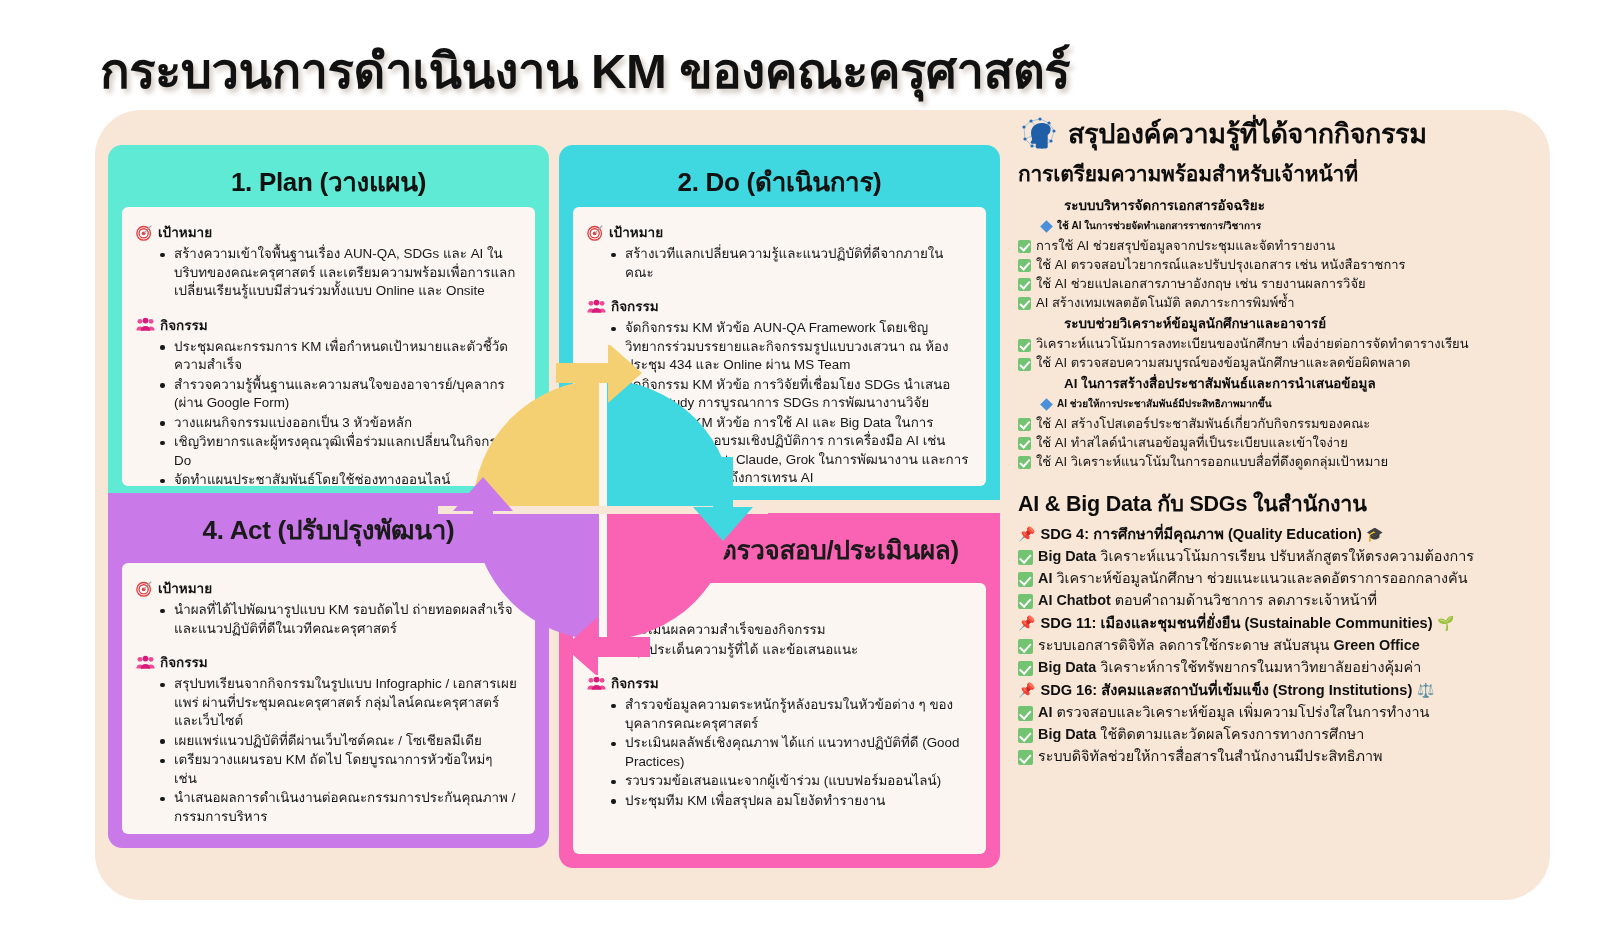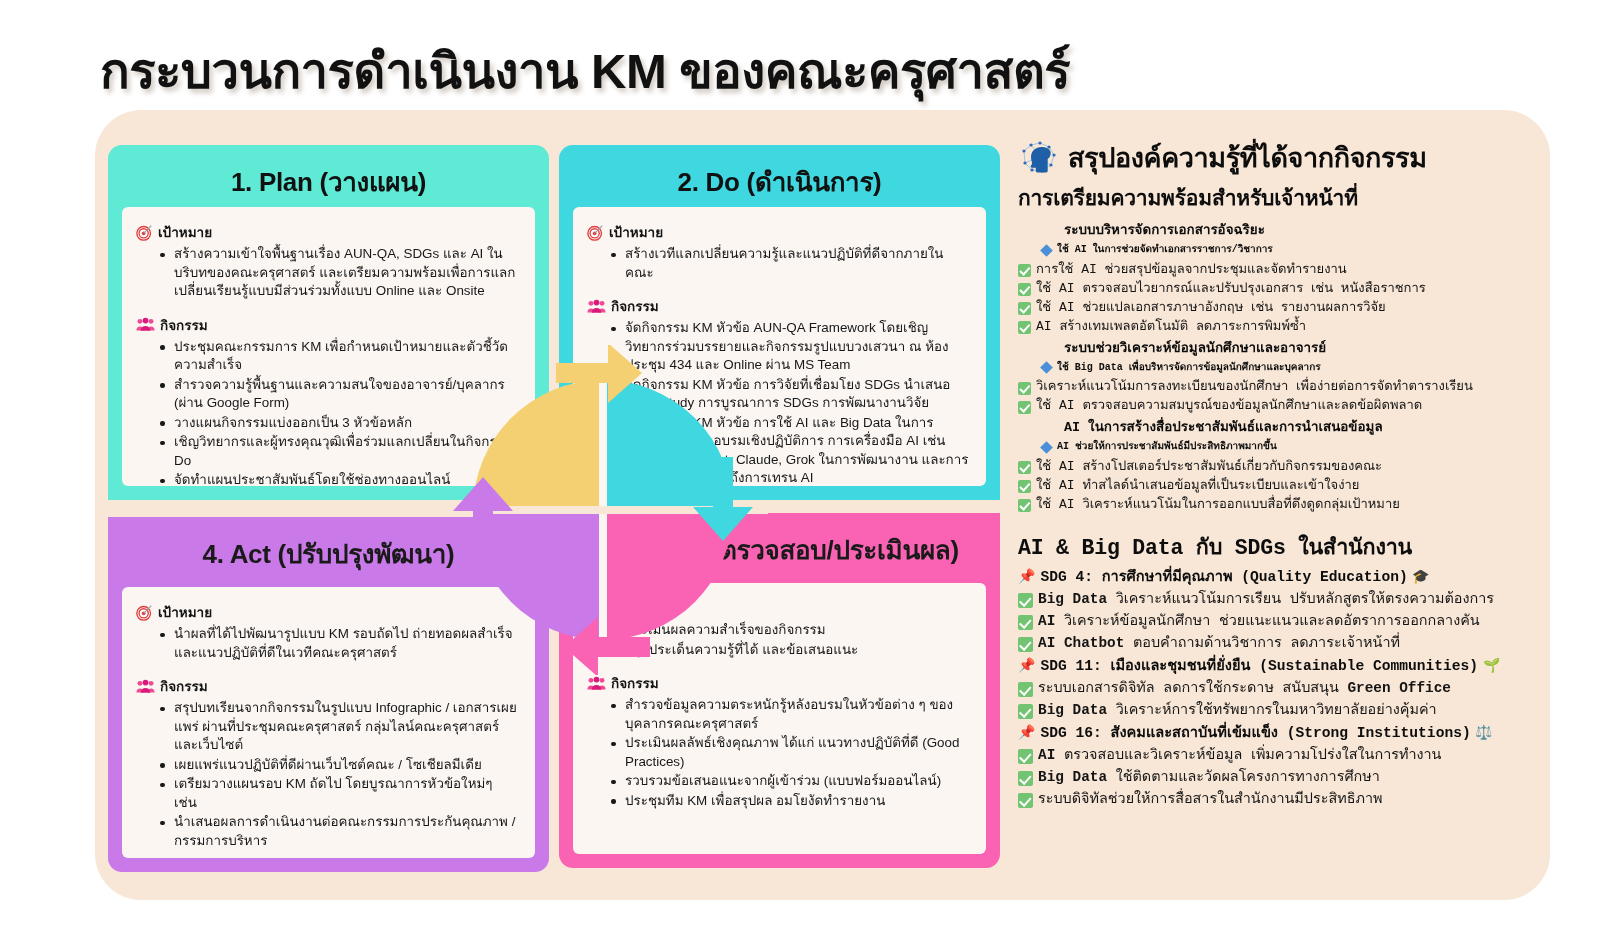--- a/index.html
+++ b/index.html
@@ -56,21 +56,21 @@
   }
 
   .quad {
     position: absolute;
     width: 441px;
     height: 355px;
     overflow: hidden;
   }
   .quad-plan  { left: 0;     top: 0;   background: #5eead4; border-radius: 14px 14px 0 0; }
   .quad-do    { left: 451px; top: 0;   background: #3fd8e0; border-radius: 14px 14px 0 0; }
-  .quad-act   { left: 0;     top: 372px; background: #c97ae8; border-radius: 0 0 14px 14px; }
+  .quad-act   { left: 0;     top: 348px; background: #c97ae8; border-radius: 0 0 14px 14px; }
   .quad-check { left: 451px; top: 368px; background: #fa63b4; border-radius: 0 0 14px 14px; }
 
   .quad-title {
     position: absolute;
     left: 0; right: 0;
     top: 16px;
     text-align: center;
     font-size: 26px;
     font-weight: 800;
     color: #111111;
@@ -132,24 +132,23 @@
     top: 200px;
     width: 330px;
     height: 330px;
     pointer-events: none;
   }
 
   
   .summary {
     position: absolute;
     left: 1018px;
-    top: 136px;
+    top: 112px;
     width: 520px;
     height: 690px;
-    font-family: Liberation Mono, monospace;
   }
 
   .sum-head {
     display: flex;
     align-items: center;
     gap: 8px;
     margin-bottom: 2px;
   }
   .sum-head-text {
     font-size: 27px;
@@ -480,24 +479,20 @@
           <span>ใช้ AI ช่วยแปลเอกสารภาษาอังกฤษ เช่น รายงานผลการวิจัย</span>
         </div>
       <div class="check-row">
           <span class="chk"></span>
           <span>AI สร้างเทมเพลตอัตโนมัติ ลดภาระการพิมพ์ซ้ำ</span>
         </div>
     </div>
 
     <div>
       <div class="grp-head">ระบบช่วยวิเคราะห์ข้อมูลนักศึกษาและอาจารย์</div>
-      <div class="bullet-row">
-        <span class="diamond"></span>
-        <span>ใช้ Big Data เพื่อบริหารจัดการข้อมูลนักศึกษาและบุคลากร</span>
-      </div>
       <div class="check-row">
           <span class="chk"></span>
           <span>วิเคราะห์แนวโน้มการลงทะเบียนของนักศึกษา เพื่อง่ายต่อการจัดทำตารางเรียน</span>
         </div>
       <div class="check-row">
           <span class="chk"></span>
           <span>ใช้ AI ตรวจสอบความสมบูรณ์ของข้อมูลนักศึกษาและลดข้อผิดพลาด</span>
         </div>
     </div>
 

